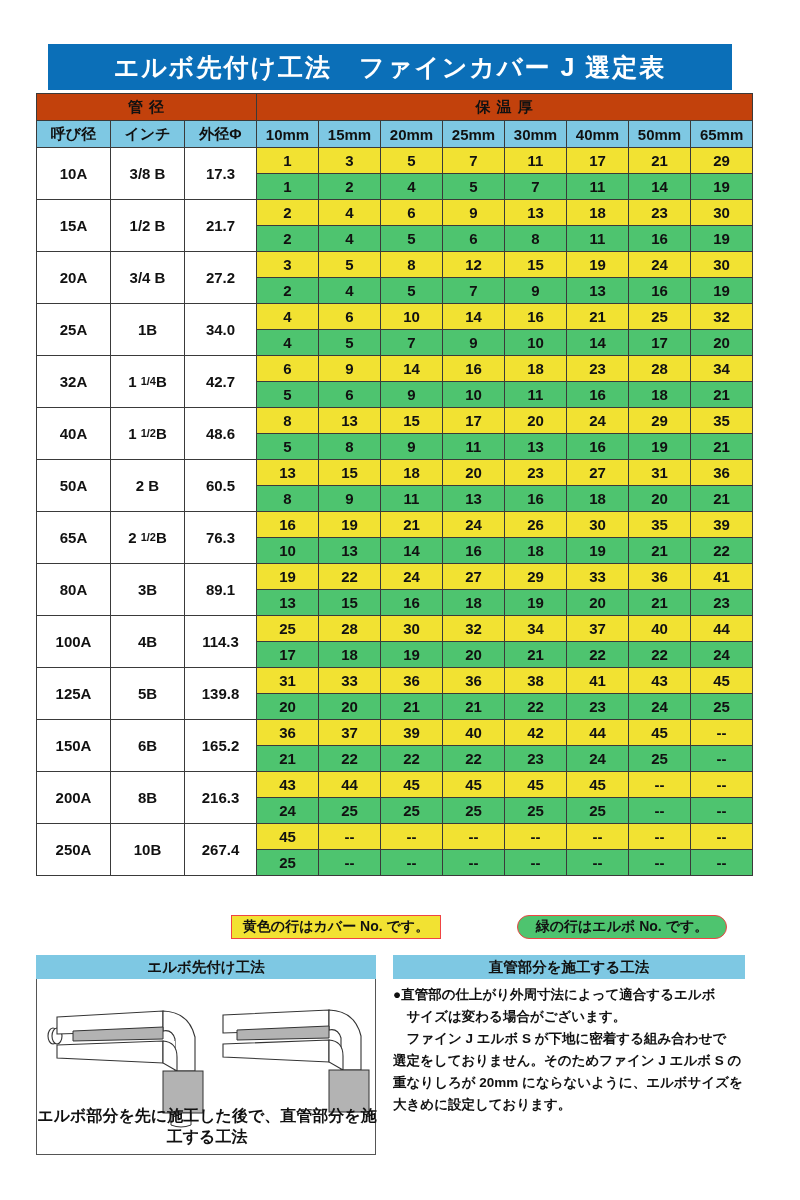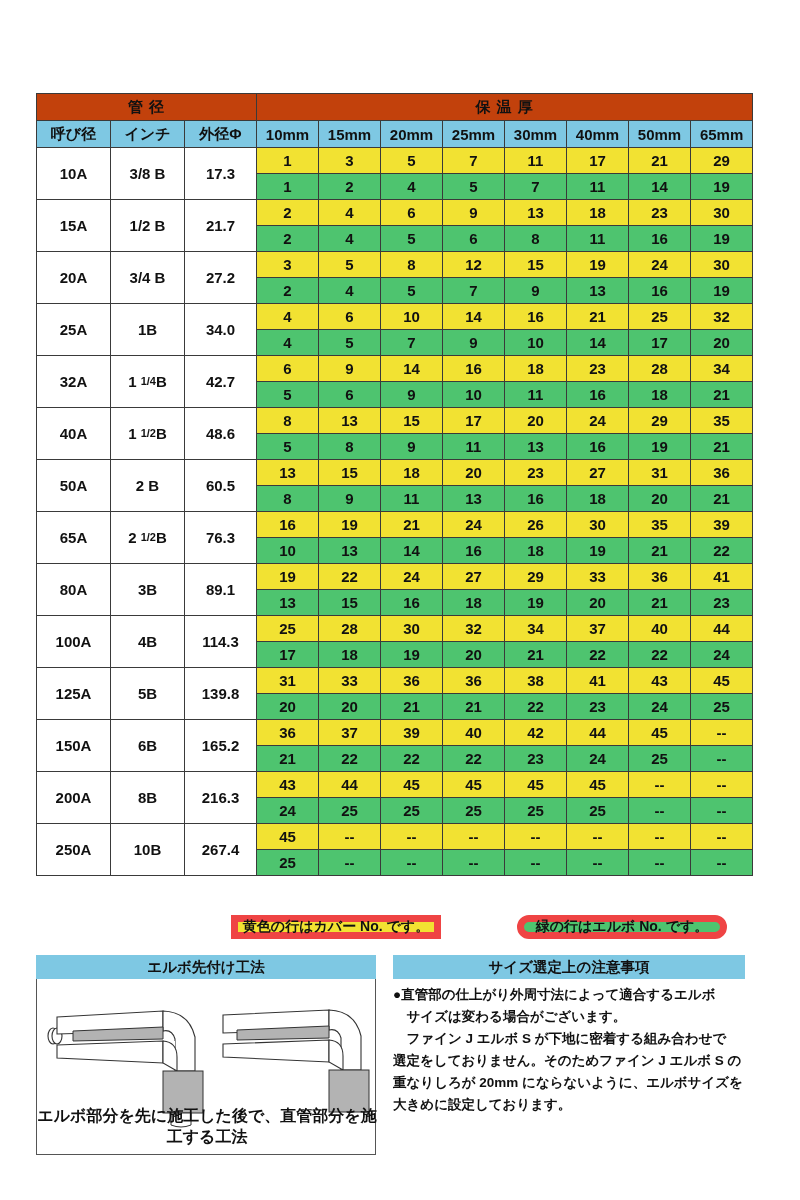--- a/index.html
+++ b/index.html
@@ -60,21 +60,21 @@
   }
   .yel { background: #f2e232; height: 26px; font-size: 15px; font-weight: normal; }
   .grn { background: #4ec46f; height: 26px; font-size: 15px; font-weight: normal; }
   .frac { font-size: 11px; vertical-align: 2px; }
 
   
   .legend {
     position: absolute;
     height: 24px;
     display: flex; align-items: center; justify-content: center;
-    border: 7px solid #ef4444;
+    border: 1px solid #ef4444;
     font-size: 14px;
     font-weight: bold;
   }
   #legend-yellow { left: 231px; top: 915px; width: 210px; background: #f2e232; }
   #legend-green  { left: 517px; top: 915px; width: 210px; background: #4ec46f; border-radius: 12px; }
 
   
   #diagram-panel {
     position: absolute;
     left: 36px; top: 955px;
@@ -119,20 +119,21 @@
     font-weight: bold;
     line-height: 22px;
     white-space: pre;
   }
 </style>
 </head>
 <body>
 
 <div id="page">
 
+  <div id="title-bar">エルボ先付け工法　ファインカバー J 選定表</div>
 
   <table id="main-table">
     <colgroup>
       <col style="width:74px">
         <col style="width:74px">
         <col style="width:72px">
       <col style="width:62px">
         <col style="width:62px">
         <col style="width:62px">
         <col style="width:62px">
@@ -517,21 +518,21 @@
           <path d="M292 61 Q306 62 306 77 L306 91 L292 83 Z"></path>
         </g>
         <path d="M200 51 L292 47 L292 59 L200 61 Z" fill="#b3b3b3" stroke="#333333" stroke-width="1"></path>
         <rect x="292" y="91" width="40" height="42" fill="#b3b3b3" stroke="#333333" stroke-width="1"></rect>
       </svg>
       <div id="diagram-caption">エルボ部分を先に施工した後で、直管部分を施工する工法</div>
     </div>
   </div>
 
   <div id="notes-panel">
-    <div id="notes-header">サイズ選定上の注意事項</div>
+    <div id="notes-header">直管部分を施工する工法</div>
     <div id="notes-body">
         <div class="note-line">●直管部の仕上がり外周寸法によって適合するエルボ</div>
         <div class="note-line">　サイズは変わる場合がございます。</div>
         <div class="note-line">　ファイン J エルボ S が下地に密着する組み合わせで</div>
         <div class="note-line">選定をしておりません。そのためファイン J エルボ S の</div>
         <div class="note-line">重なりしろが 20mm にならないように、エルボサイズを</div>
         <div class="note-line">大きめに設定しております。</div>
       </div>
   </div>
 

